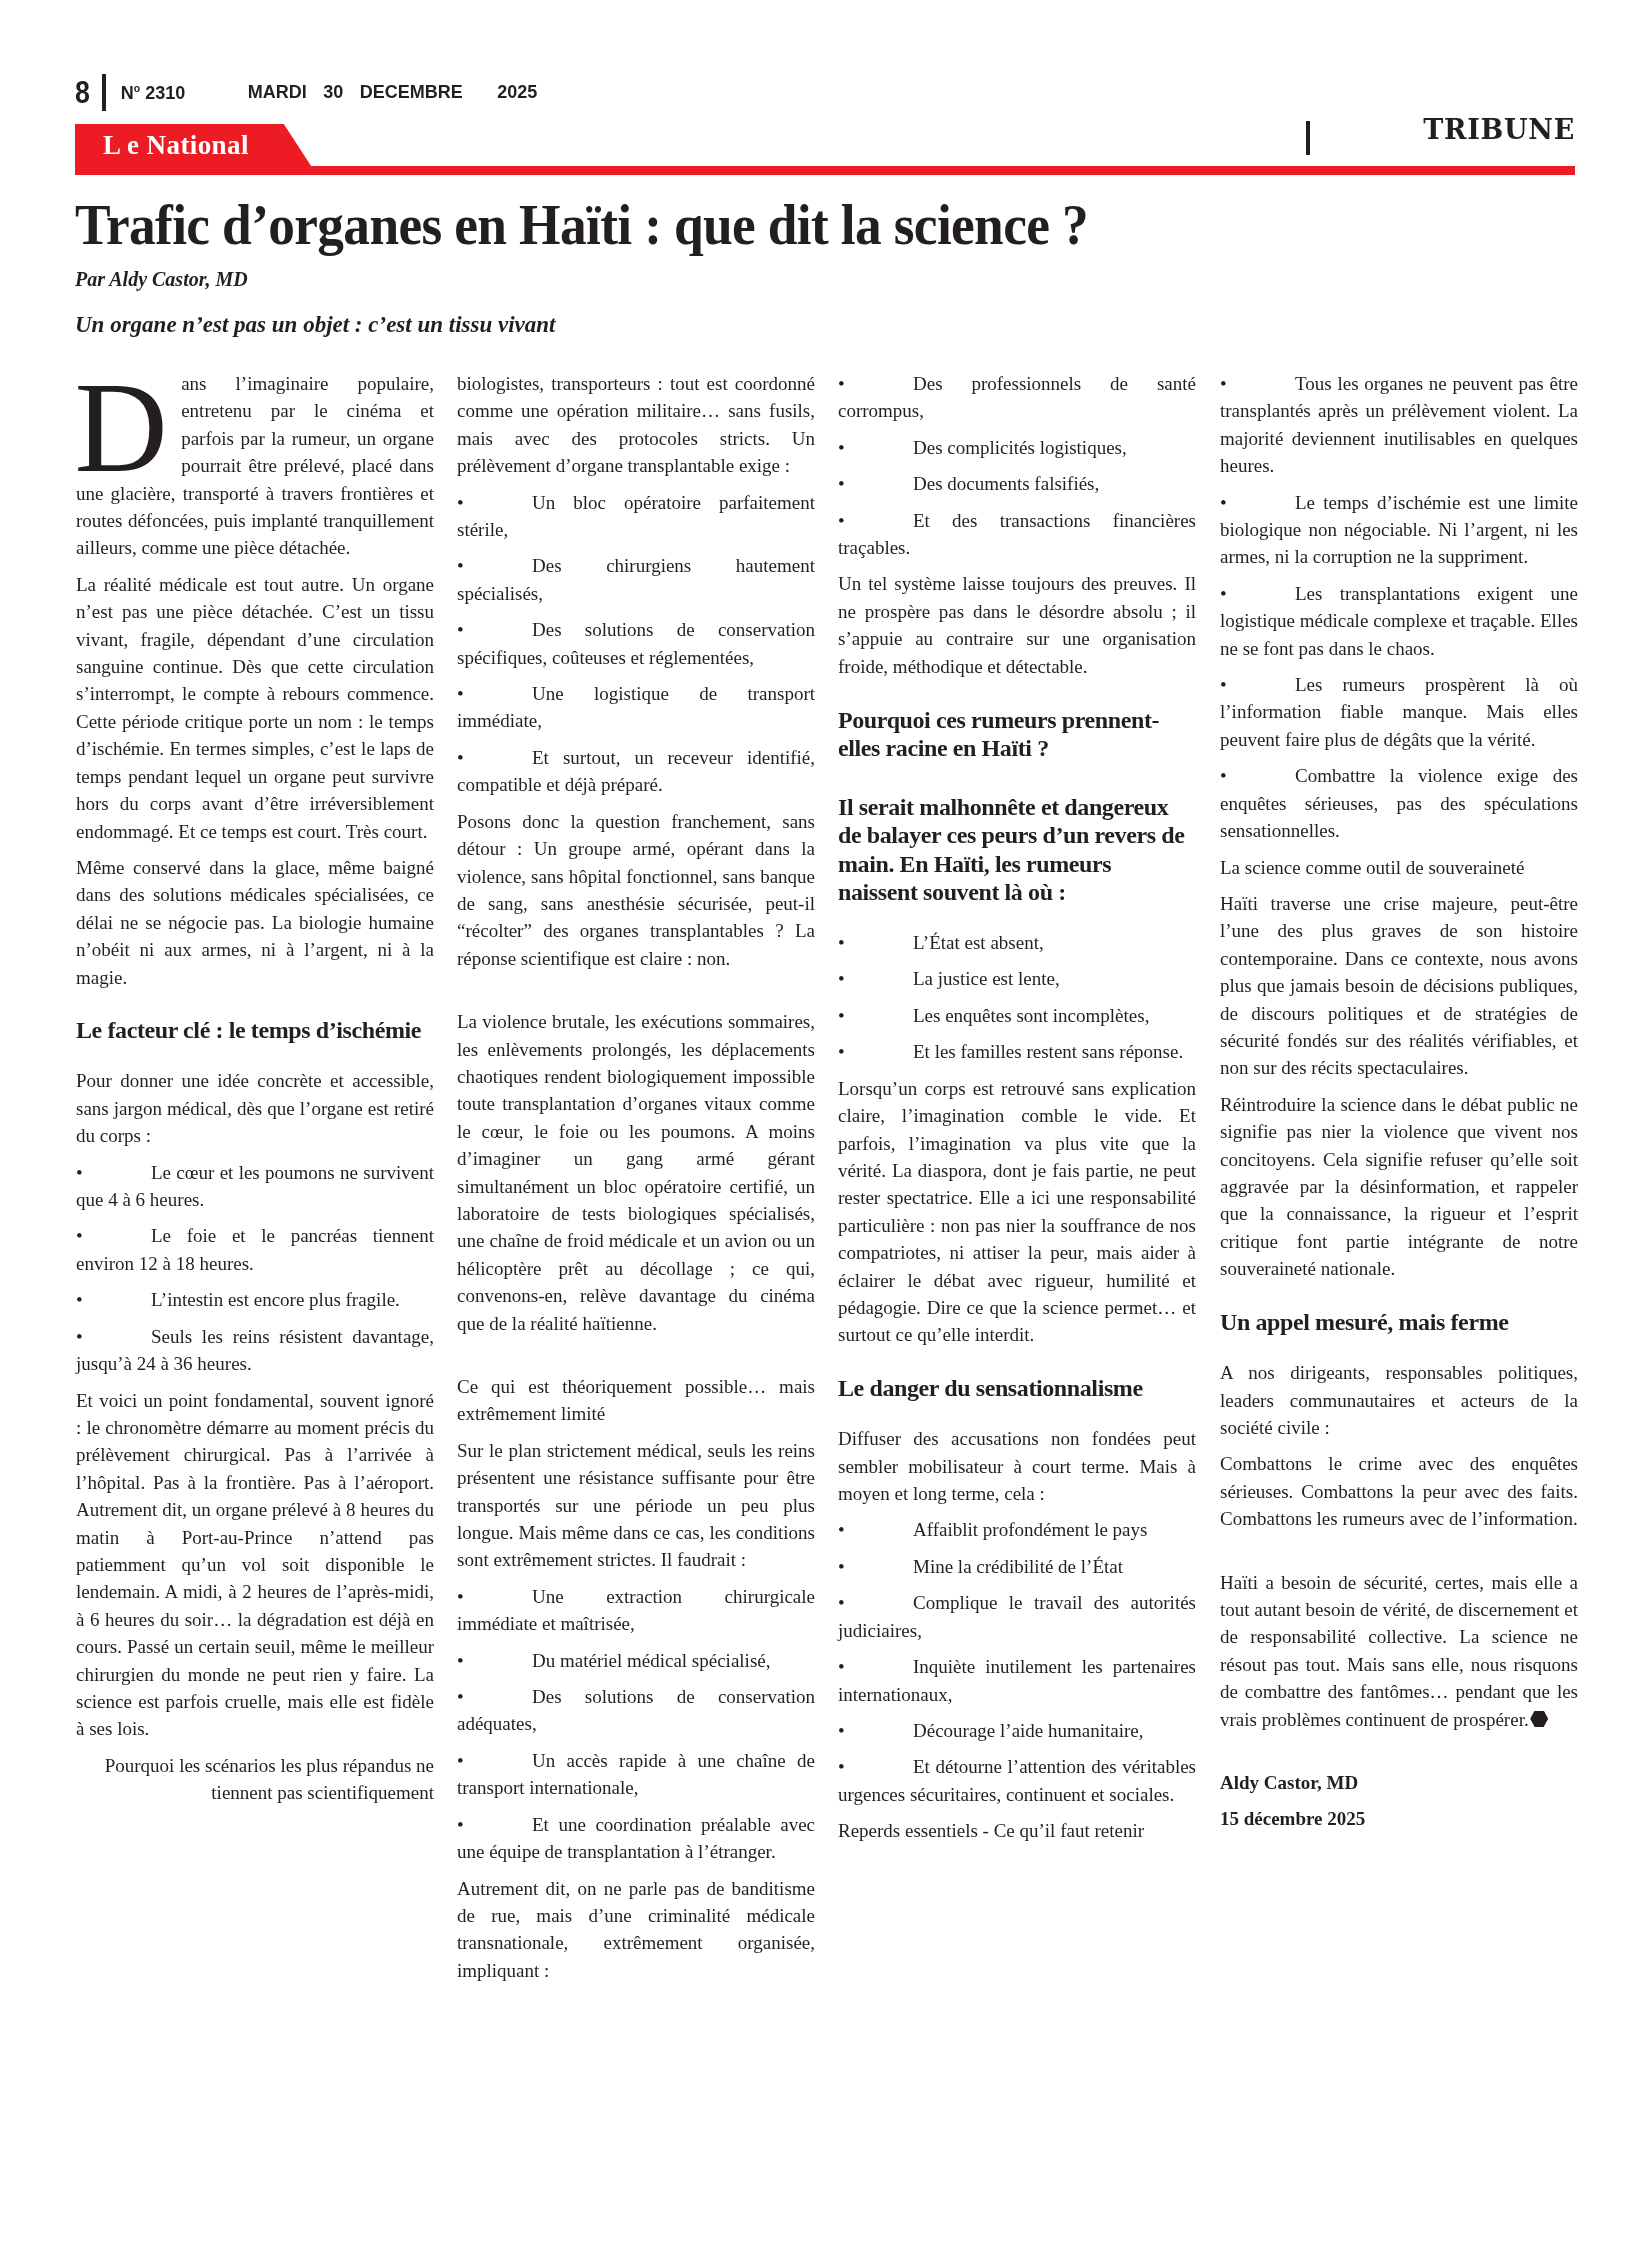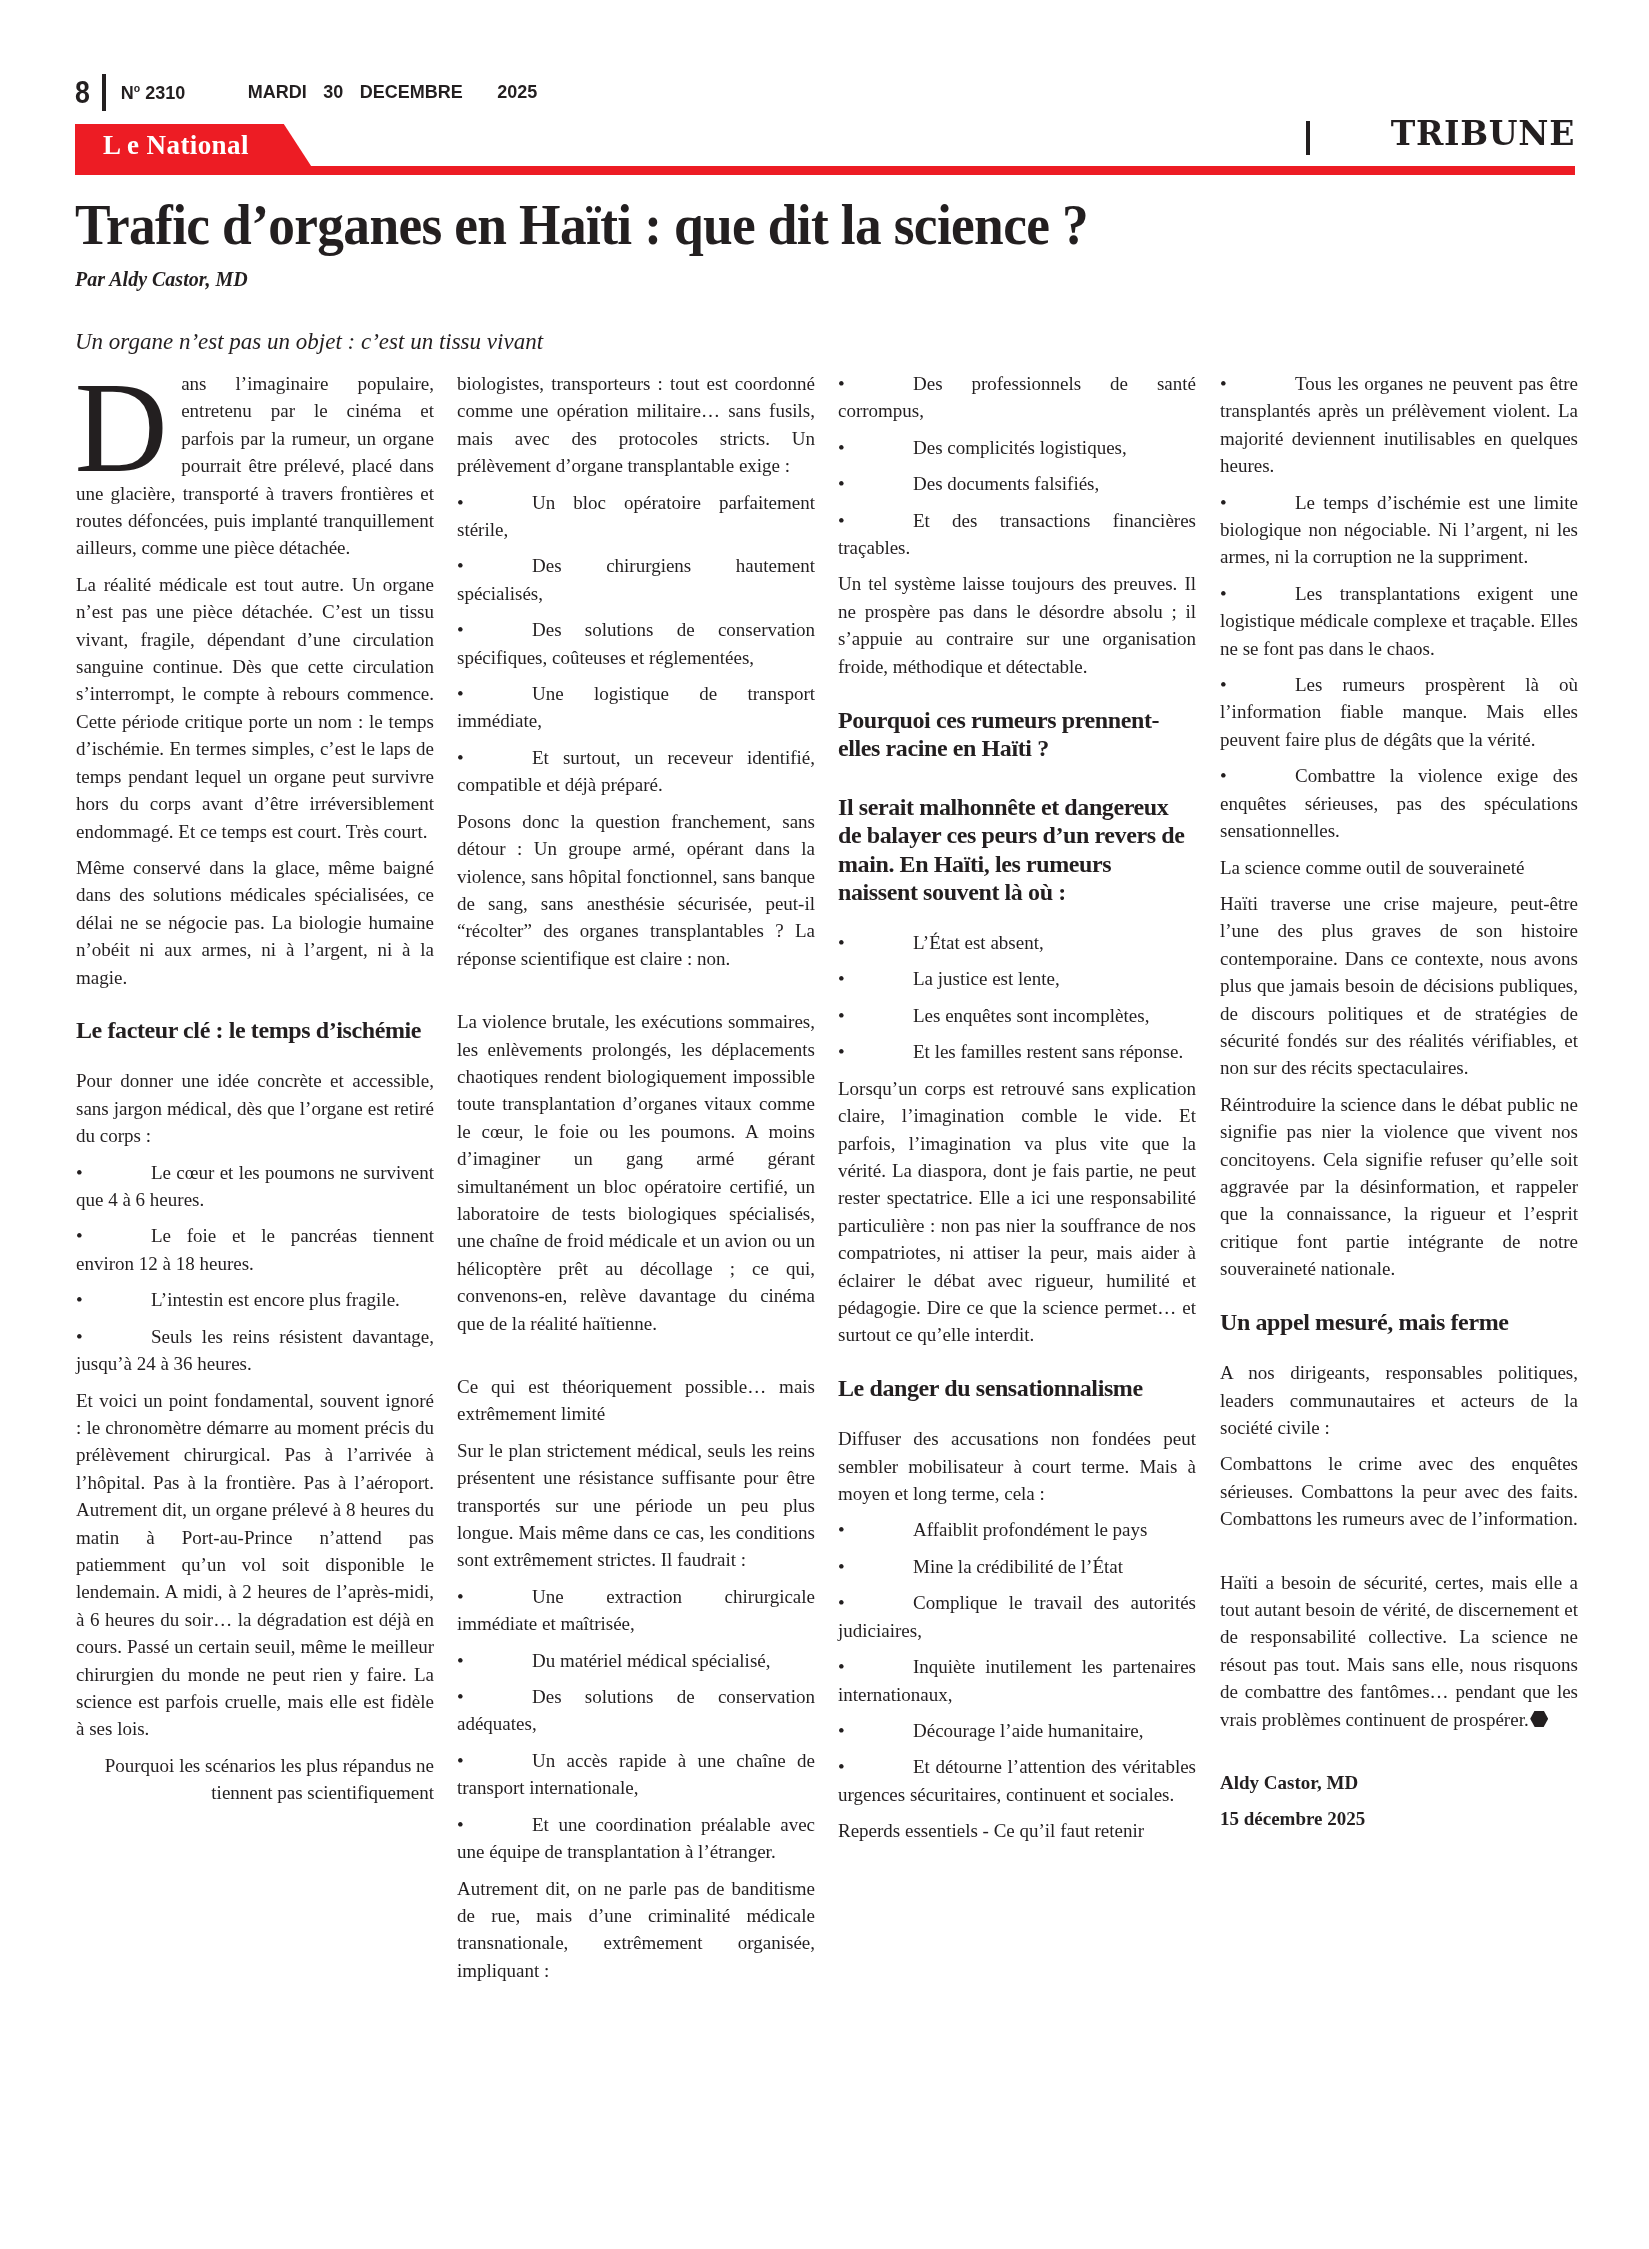--- a/index.html
+++ b/index.html
@@ -12,26 +12,26 @@
   .issue { font-size: 18px; width: 127px; }
   .issue sup { font-size: 10.5px; }
   .date-part { font-size: 18px; margin-right: 16.5px; }
   .date-year { margin-left: 18px; }
 
   
   .band { position: absolute; left: 75px; top: 166px; width: 1500px; height: 9px; background: #ed1c24; }
   .brand-tab { position: absolute; left: 75px; top: 124px; width: 240px; height: 48px; background: #ed1c24; clip-path: polygon(0 0, 87% 0, 100% 100%, 0 100%); }
   .brand-text { position: absolute; left: 103px; top: 130px; color: #fff; font-family: "Liberation Serif", serif; font-weight: bold; font-size: 27px; letter-spacing: 0.4px; }
   .section-bar { position: absolute; left: 1306px; top: 121px; width: 3.7px; height: 34px; background: #231f20; }
-  .section-label { position: absolute; right: 75px; top: 114px; font-family: "DejaVu Serif", serif; font-weight: bold; font-size: 33px; letter-spacing: 0.7px; }
+  .section-label { position: absolute; right: 75px; top: 114px; font-family: "DejaVu Serif", serif; font-weight: bold; font-size: 27px; letter-spacing: 0.7px; }
 
   
   .headline { position: absolute; left: 75px; top: 191px; font-family: "Liberation Serif", serif; font-weight: bold; font-size: 58px; letter-spacing: -0.7px; white-space: nowrap; transform: scaleX(0.92); transform-origin: left; }
   .byline { position: absolute; left: 75px; top: 268px; font-style: italic; font-weight: bold; font-size: 20px; }
-  .kicker { position: absolute; left: 75px; top: 329px; font-style: italic; font-weight: normal; font-size: 23px; }
+  .kicker { position: absolute; left: 75px; top: 312px; font-style: italic; font-weight: bold; font-size: 23px; }
 
   
   .col { position: absolute; top: 370px; width: 358px; font-size: 19px; line-height: 27.4px; text-align: justify; hyphens: none; }
   .c1 { left: 76px; } .c2 { left: 457px; } .c3 { left: 838px; } .c4 { left: 1220px; }
   .col p { margin: 0 0 9px 0; }
   .col .li { margin: 0 0 9px 0; text-align: justify; }
   .col .li .bullet { display: inline-block; width: 75px; }
   .gap { height: 27px; }
   .dropcap { float: left; font-size: 129px; line-height: 103px; height: 103px; margin: 6px 13.5px 0 -1.5px; font-weight: normal; }
   .sub { font-weight: bold; font-size: 24px; line-height: 28.5px; margin: 25.5px 0 22.5px 0; text-align: left; letter-spacing: -0.4px; }

